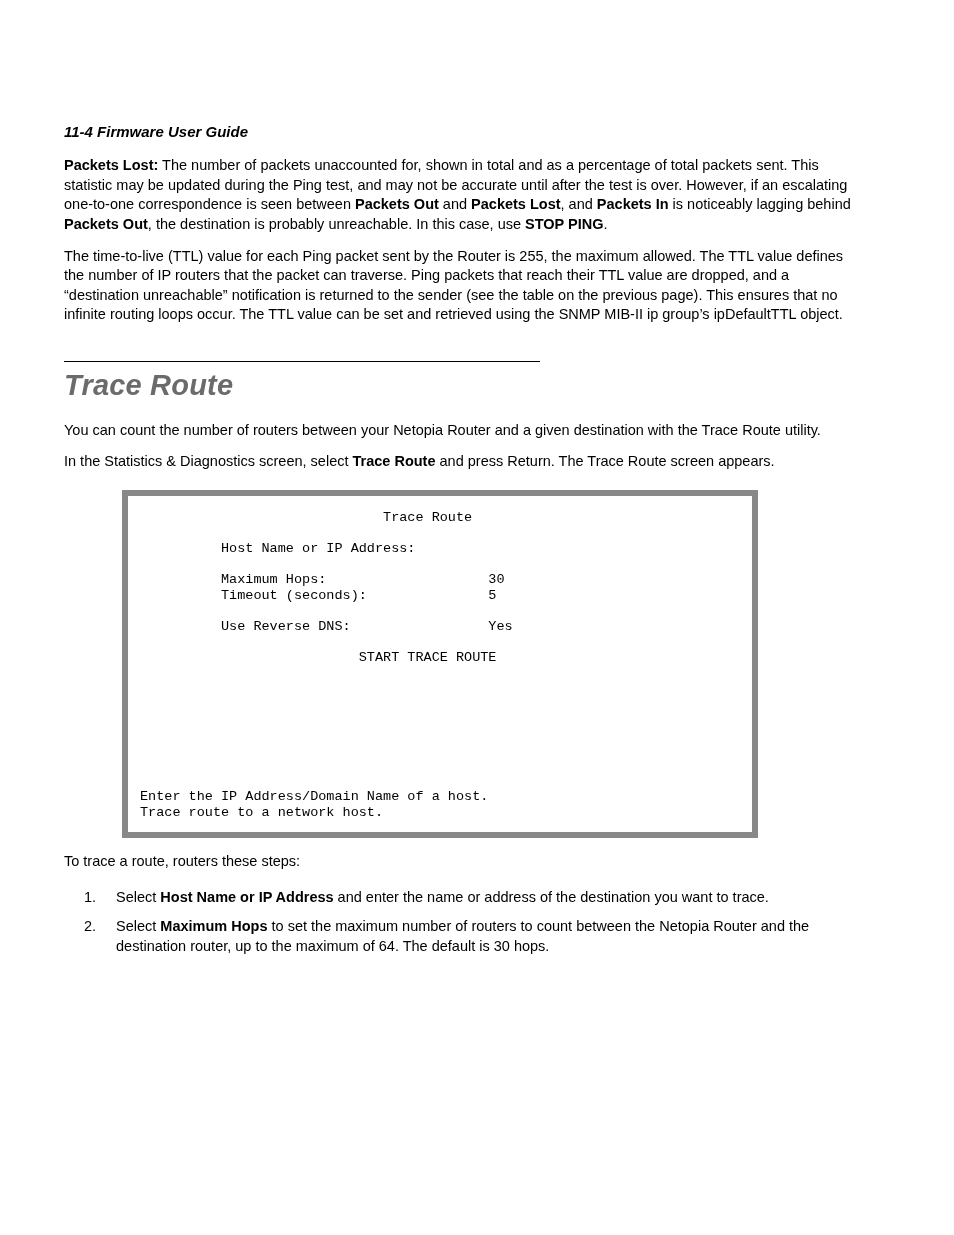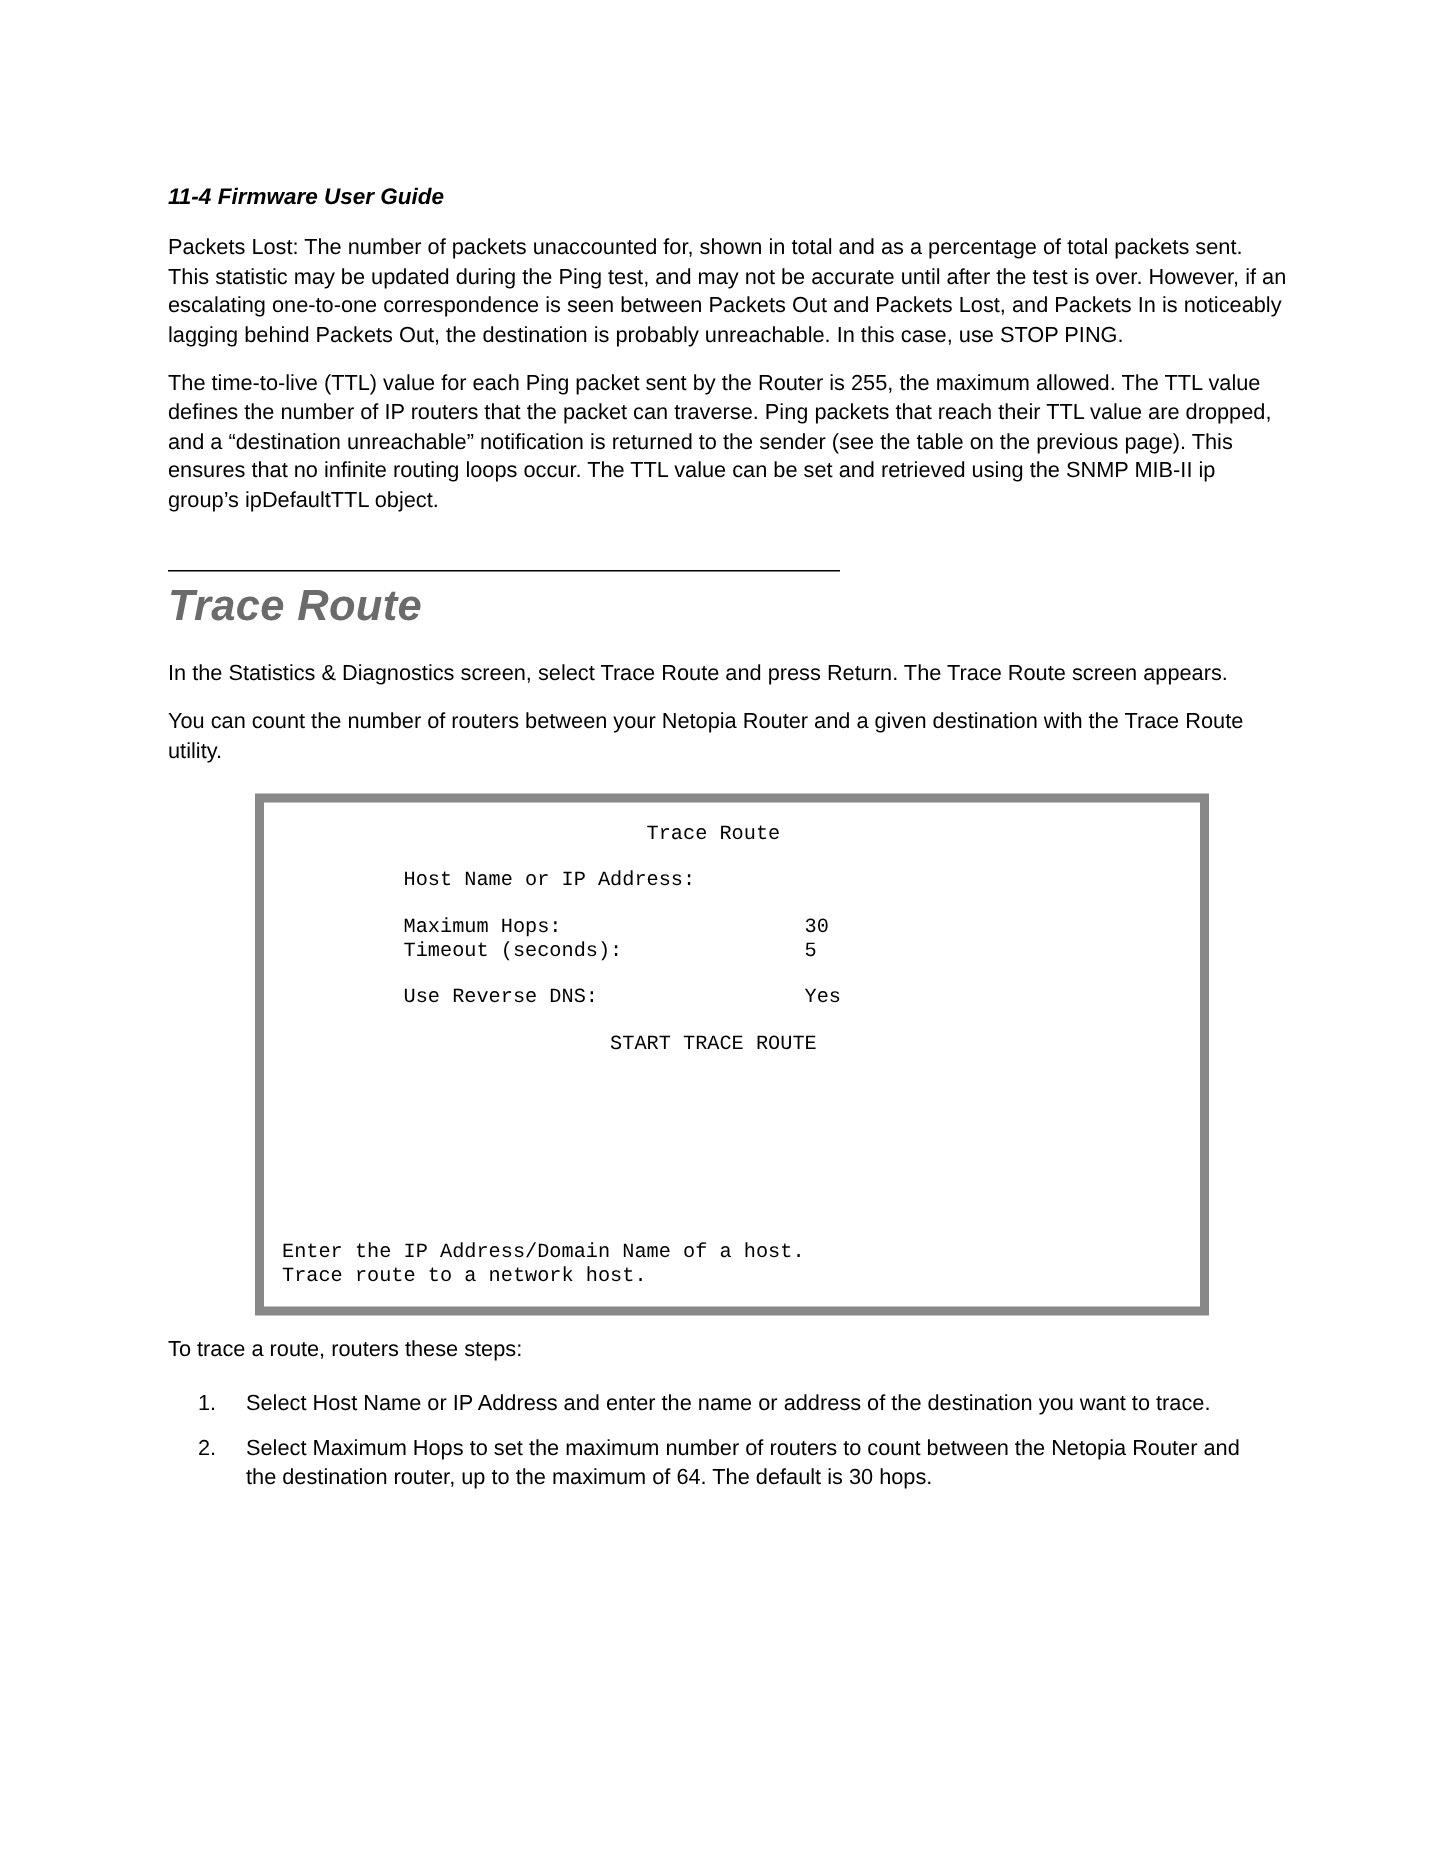--- a/index.html
+++ b/index.html
@@ -8,34 +8,34 @@
     background: #fff;
     font-family: Arial, Helvetica, sans-serif;
     font-size: 14.5px;
     color: #000;
     line-height: 1.35;
   }
   .page {
     width: 954px;
     height: 1235px;
     box-sizing: border-box;
-    padding: 122px 96px 60px 112px;
+    padding: 122px 96px 60px 64px;
     position: relative;
   }
   .header-line {
     font-weight: bold;
     font-style: italic;
     font-size: 15px;
     margin-bottom: 14px;
   }
   .para {
     margin: 0 0 12px 0;
   }
   .bold {
-    font-weight: normal;
+    font-weight: bold;
   }
   .section-rule {
     border: none;
     border-top: 1.5px solid #000;
     margin: 36px 0 2px 0;
     width: 60%;
   }
   h1.section-title {
     font-family: Arial, Helvetica, sans-serif;
     font-weight: bold;
@@ -92,25 +92,25 @@
   <p class="para">
     <span class="bold">Packets Lost:</span><span>  The number of packets unaccounted for, shown in total and as a percentage of total packets sent. This statistic may be updated during the Ping test, and may not be accurate until after the test is over. However, if an escalating one-to-one correspondence is seen between </span><span class="bold">Packets Out</span><span> and </span><span class="bold">Packets Lost</span><span>, and </span><span class="bold">Packets In</span><span> is noticeably lagging behind </span><span class="bold">Packets Out</span><span>, the destination is probably unreachable. In this case, use </span><span class="bold">STOP PING</span><span>.</span>
   </p>
 
 
   <p class="para">The time-to-live (TTL) value for each Ping packet sent by the Router is 255, the maximum allowed. The TTL value defines the number of IP routers that the packet can traverse. Ping packets that reach their TTL value are dropped, and a “destination unreachable” notification is returned to the sender (see the table on the previous page). This ensures that no infinite routing loops occur. The TTL value can be set and retrieved using the SNMP MIB-II ip group’s ipDefaultTTL object.</p>
 
   <hr class="section-rule">
   <h1 class="section-title">Trace Route</h1>
 
+  <p class="para">You can count the number of routers between your Netopia Router and a given destination with the Trace Route utility.</p>
+
   <p class="para">
     <span>In the Statistics &amp; Diagnostics screen, select </span><span class="bold">Trace Route</span><span> and press Return. The Trace Route screen appears.</span>
   </p>
-
-  <p class="para">You can count the number of routers between your Netopia Router and a given destination with the Trace Route utility.</p>
 
   <div class="terminal-wrap">
     <div class="terminal">                              Trace Route
 
           Host Name or IP Address:
 
           Maximum Hops:                    30
           Timeout (seconds):               5
 
           Use Reverse DNS:                 Yes

